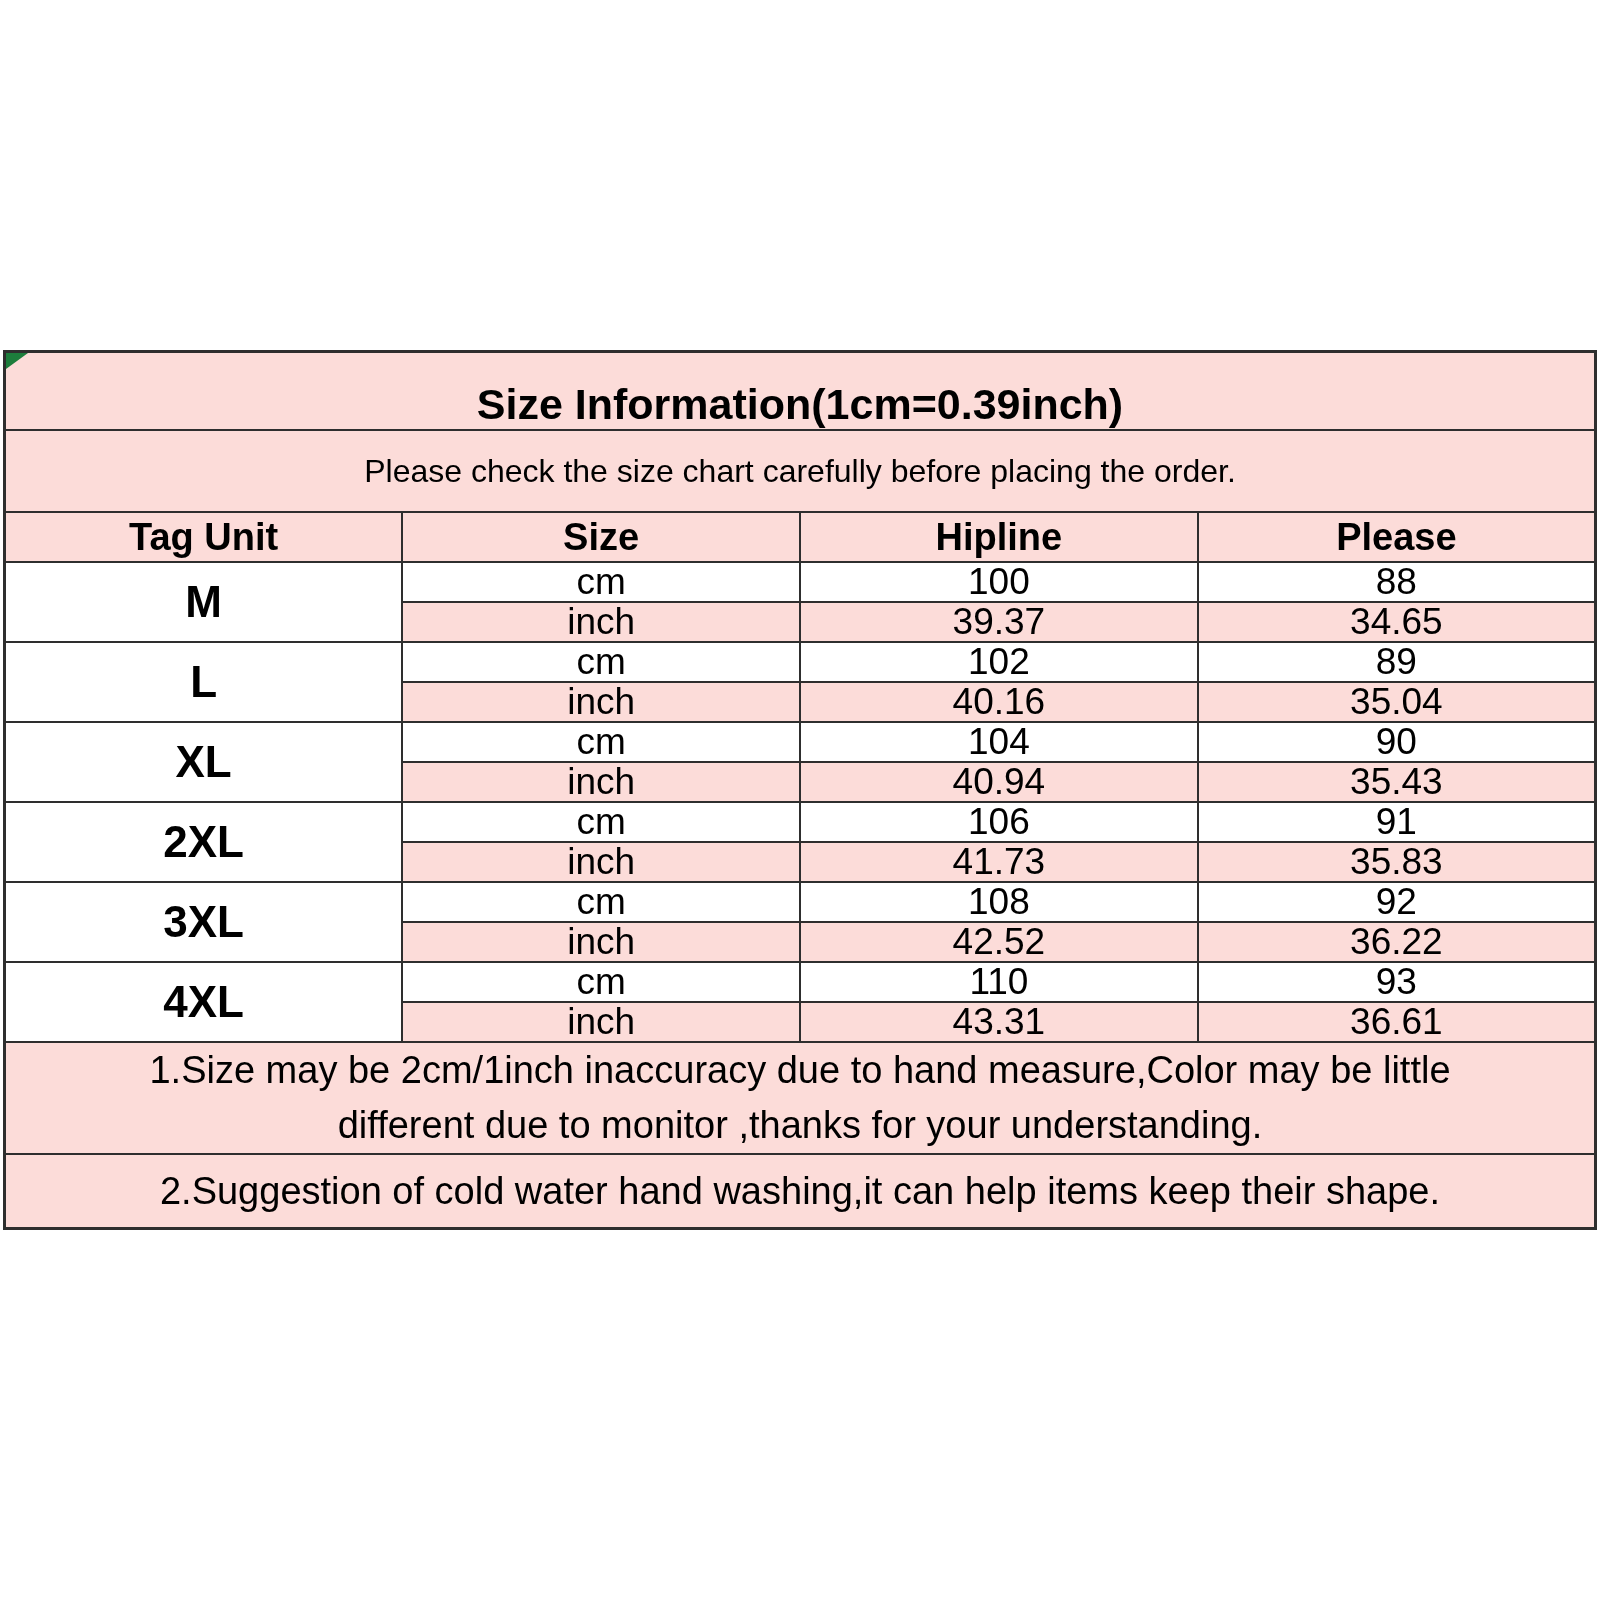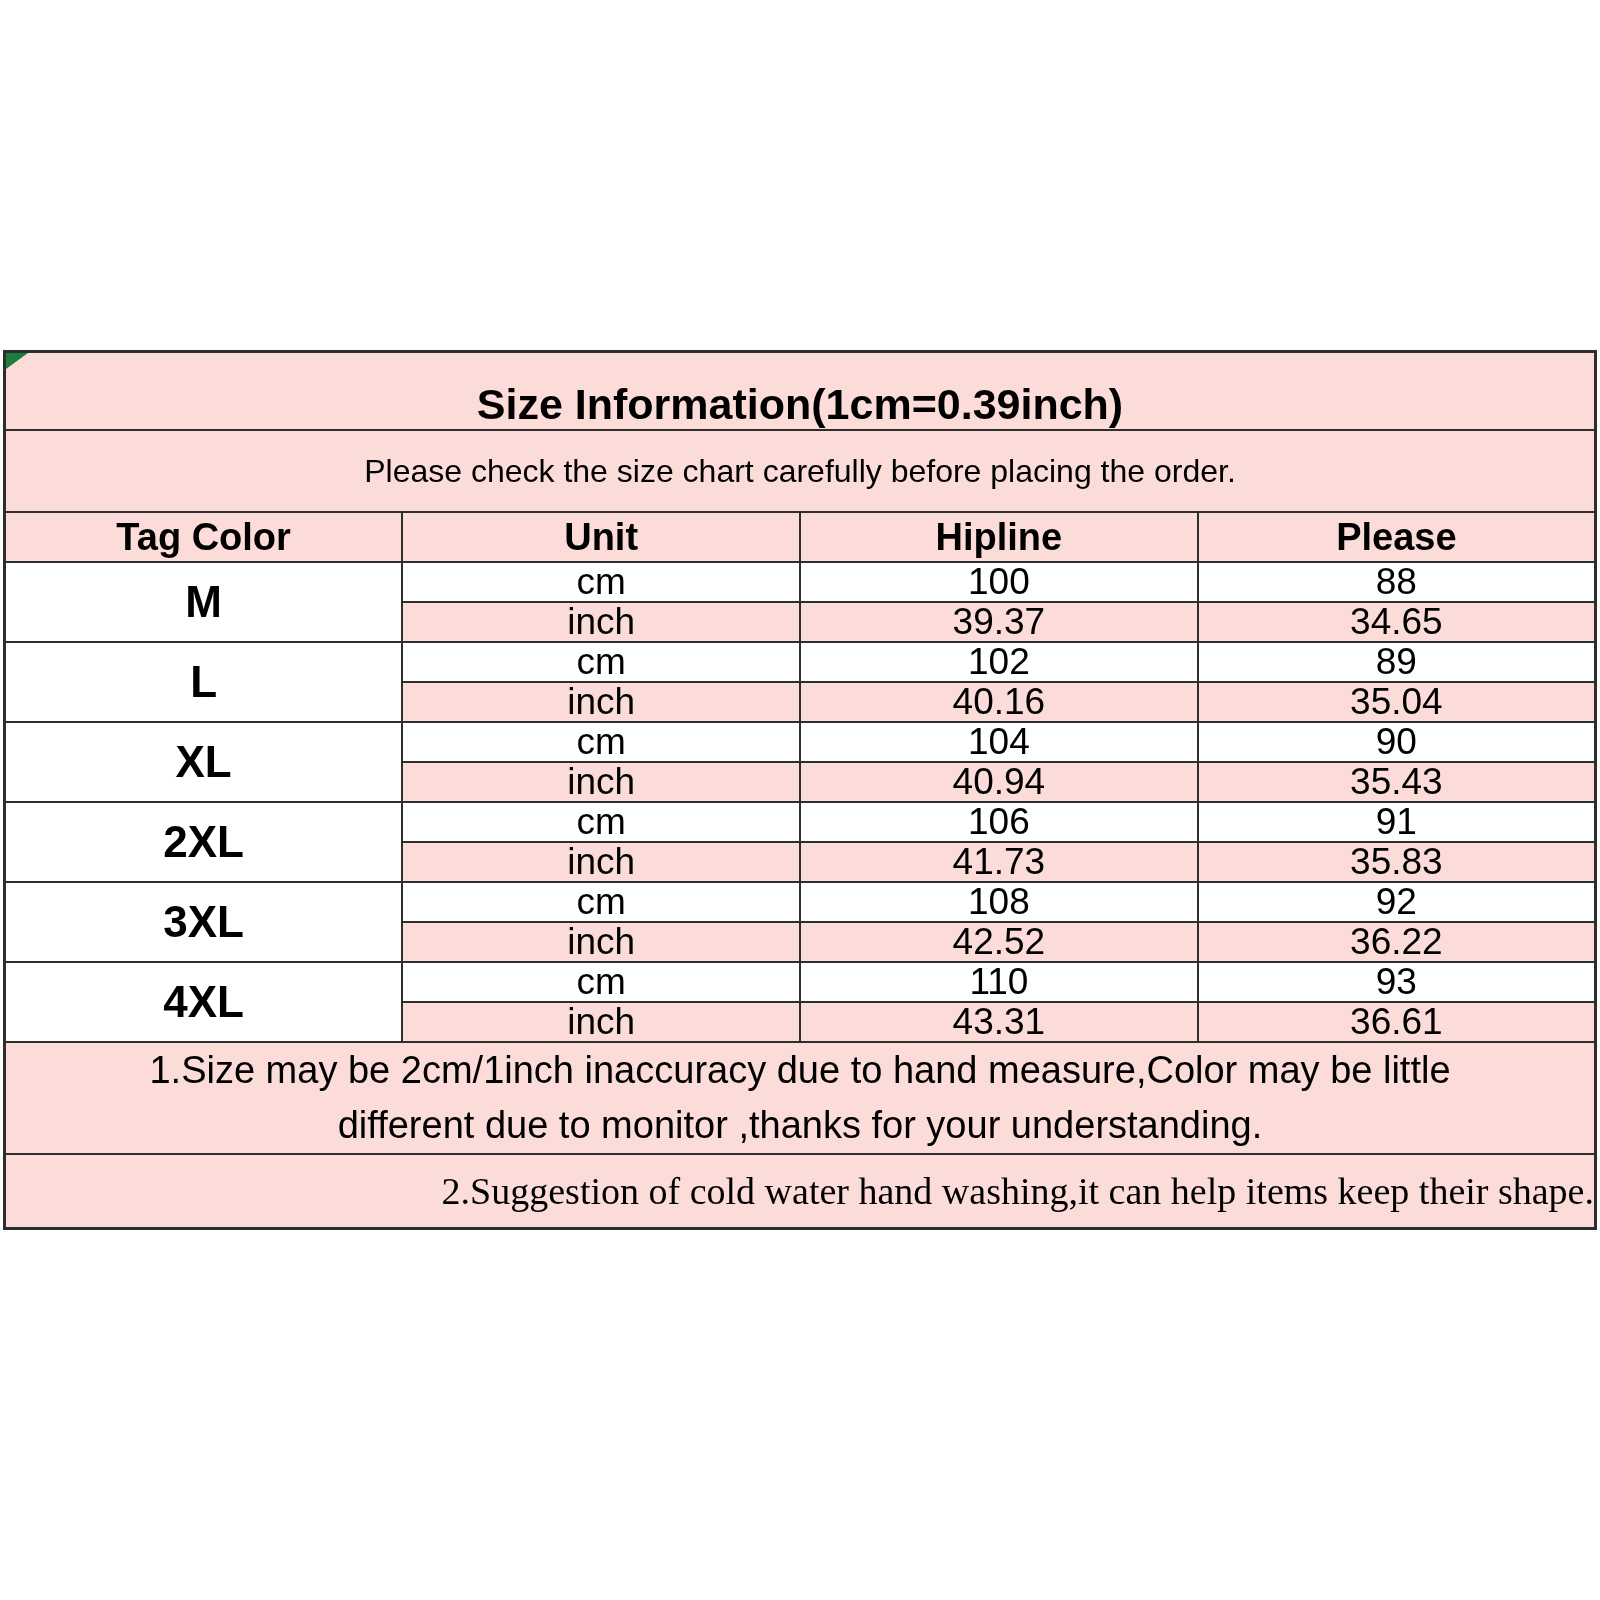--- a/index.html
+++ b/index.html
@@ -88,22 +88,21 @@
     font-size: 38px;
     line-height: 55px;
     padding-left: 8px;
     text-align: center;
   }
   .note2-cell {
     height: 72px;
     vertical-align: middle;
     font-size: 38px;
     padding-left: 8px;
-    text-align: right;
-    font-family: Liberation Serif, serif;
+    text-align: center;
   }
 </style>
 </head>
 <body>
 
 <div class="canvas">
   <table class="size-chart">
     <colgroup>
       <col style="width:25%">
         <col style="width:25%">
@@ -114,22 +113,22 @@
       <tr>
         <td class="title-cell pink" colspan="4">
           <span class="corner-marker"></span>
           <span>Size Information(1cm=0.39inch)</span>
         </td>
       </tr>
       <tr>
         <td class="subtitle-cell pink" colspan="4">Please check the size chart carefully before placing the order.</td>
       </tr>
       <tr>
-        <th class="header-cell pink">Tag Color</th>
-        <th class="header-cell pink">Unit</th>
+        <th class="header-cell pink">Tag Unit</th>
+        <th class="header-cell pink">Size</th>
         <th class="header-cell pink">Hipline</th>
         <th class="header-cell pink">Please</th>
       </tr>
 
       <tr class="row-cm">
         <td class="tag-cell" rowspan="2">M</td>
         <td class="unit-cell">cm</td>
         <td class="value-cell">100</td>
         <td class="value-cell">88</td>
       </tr>

